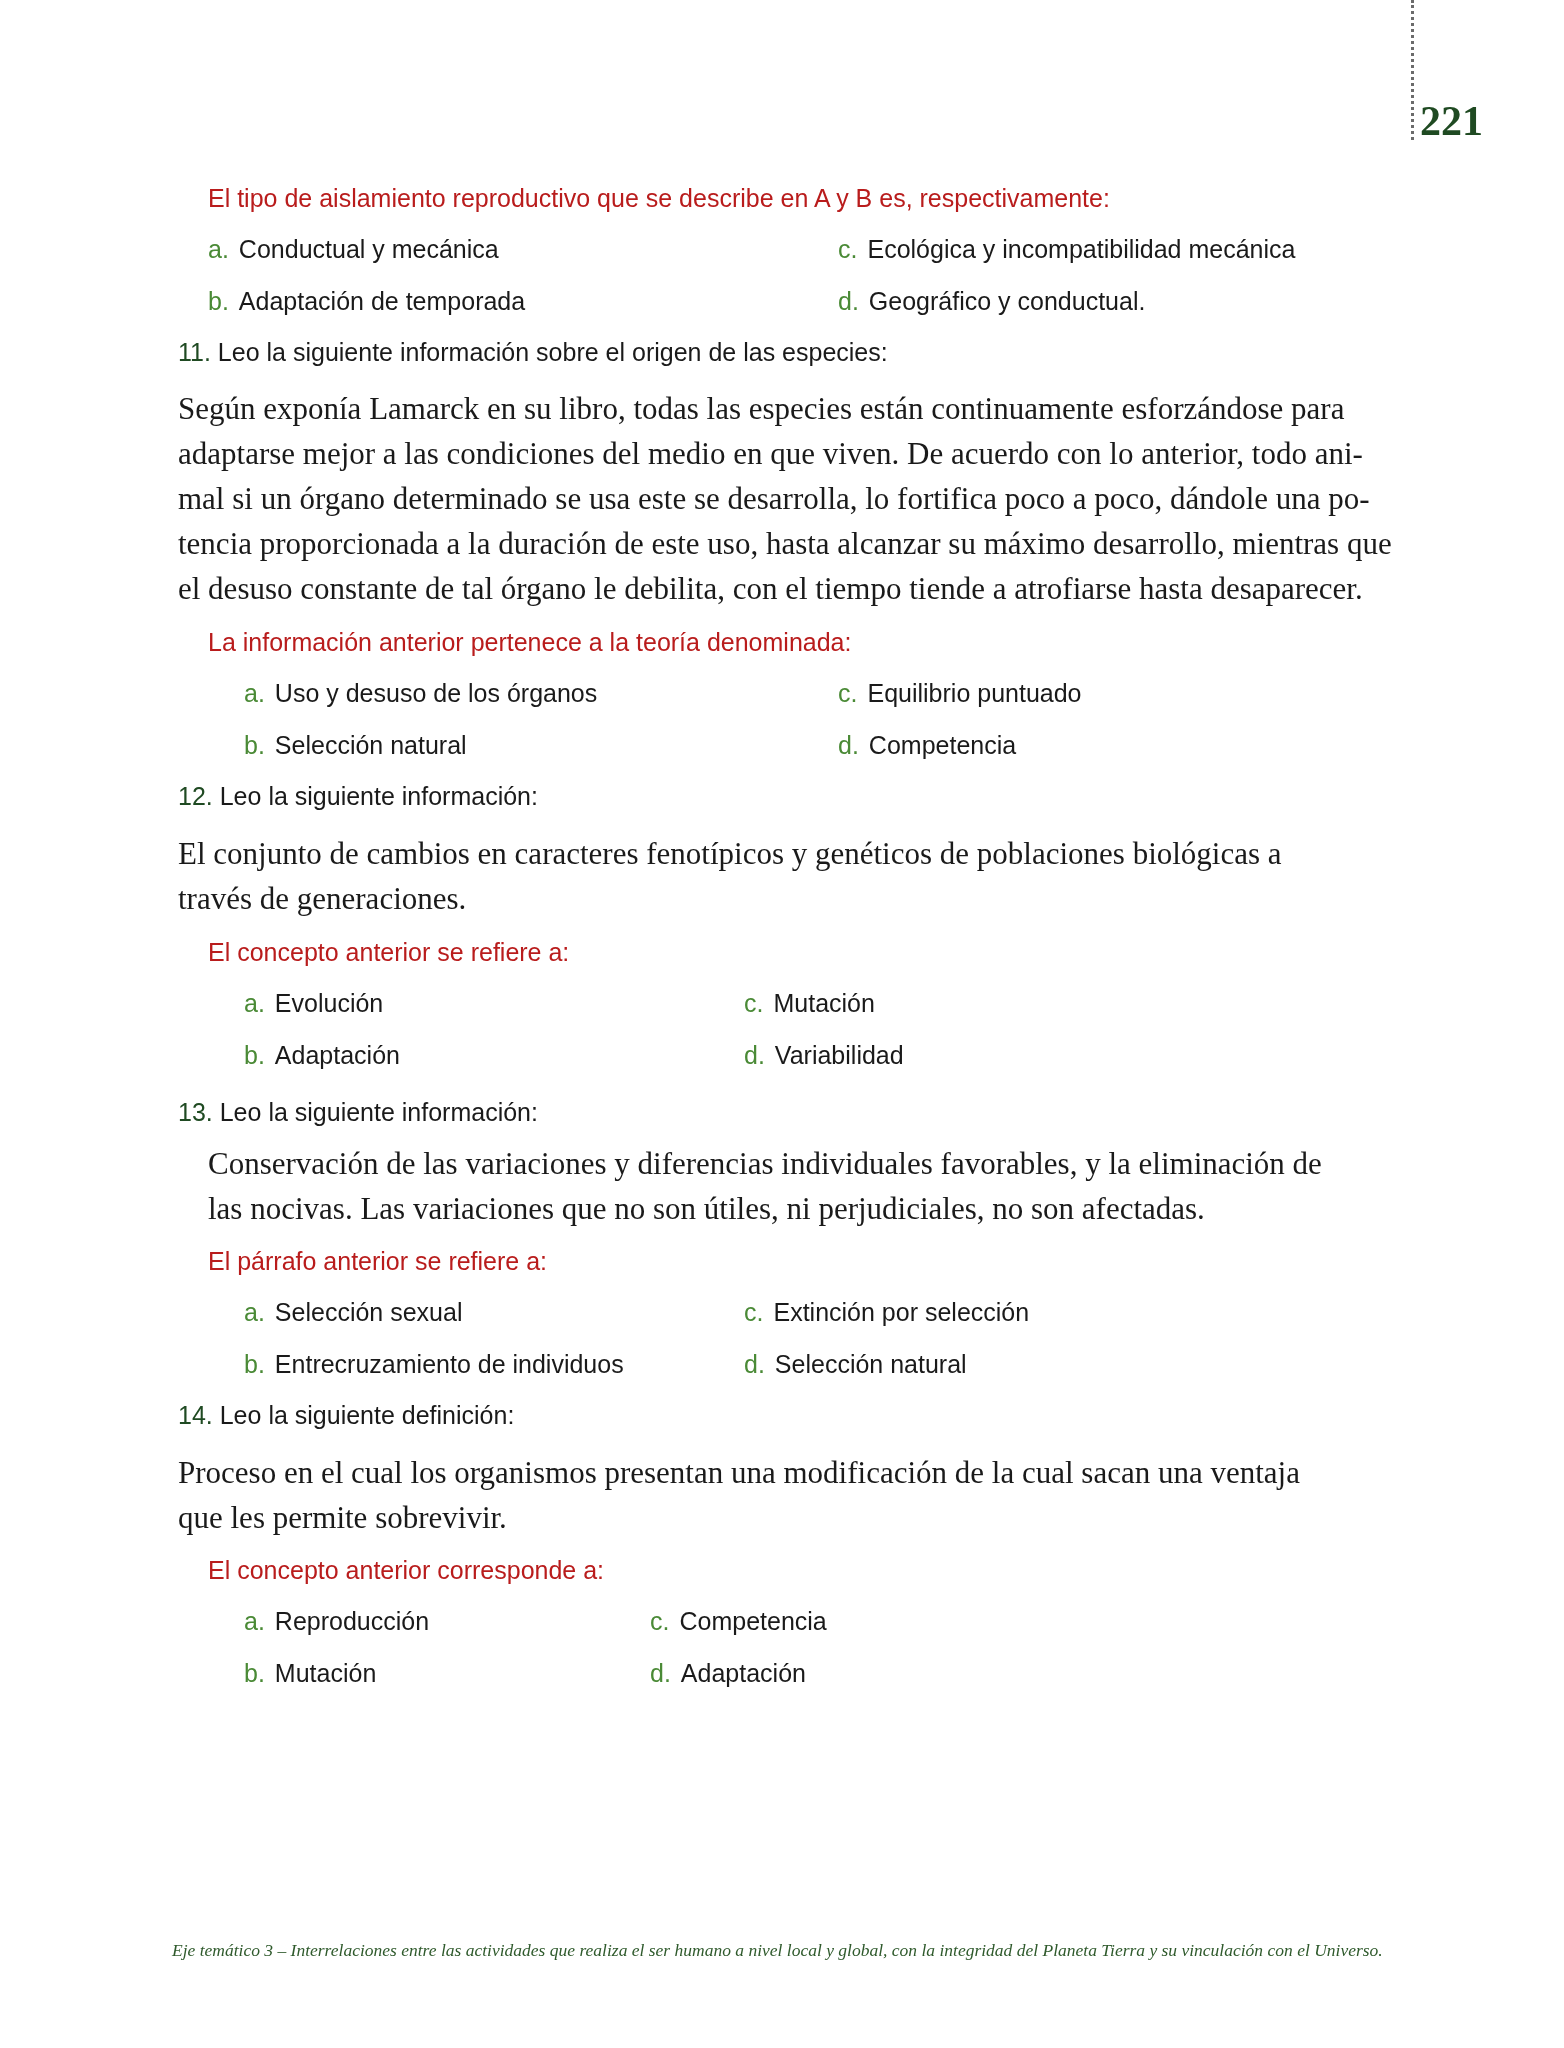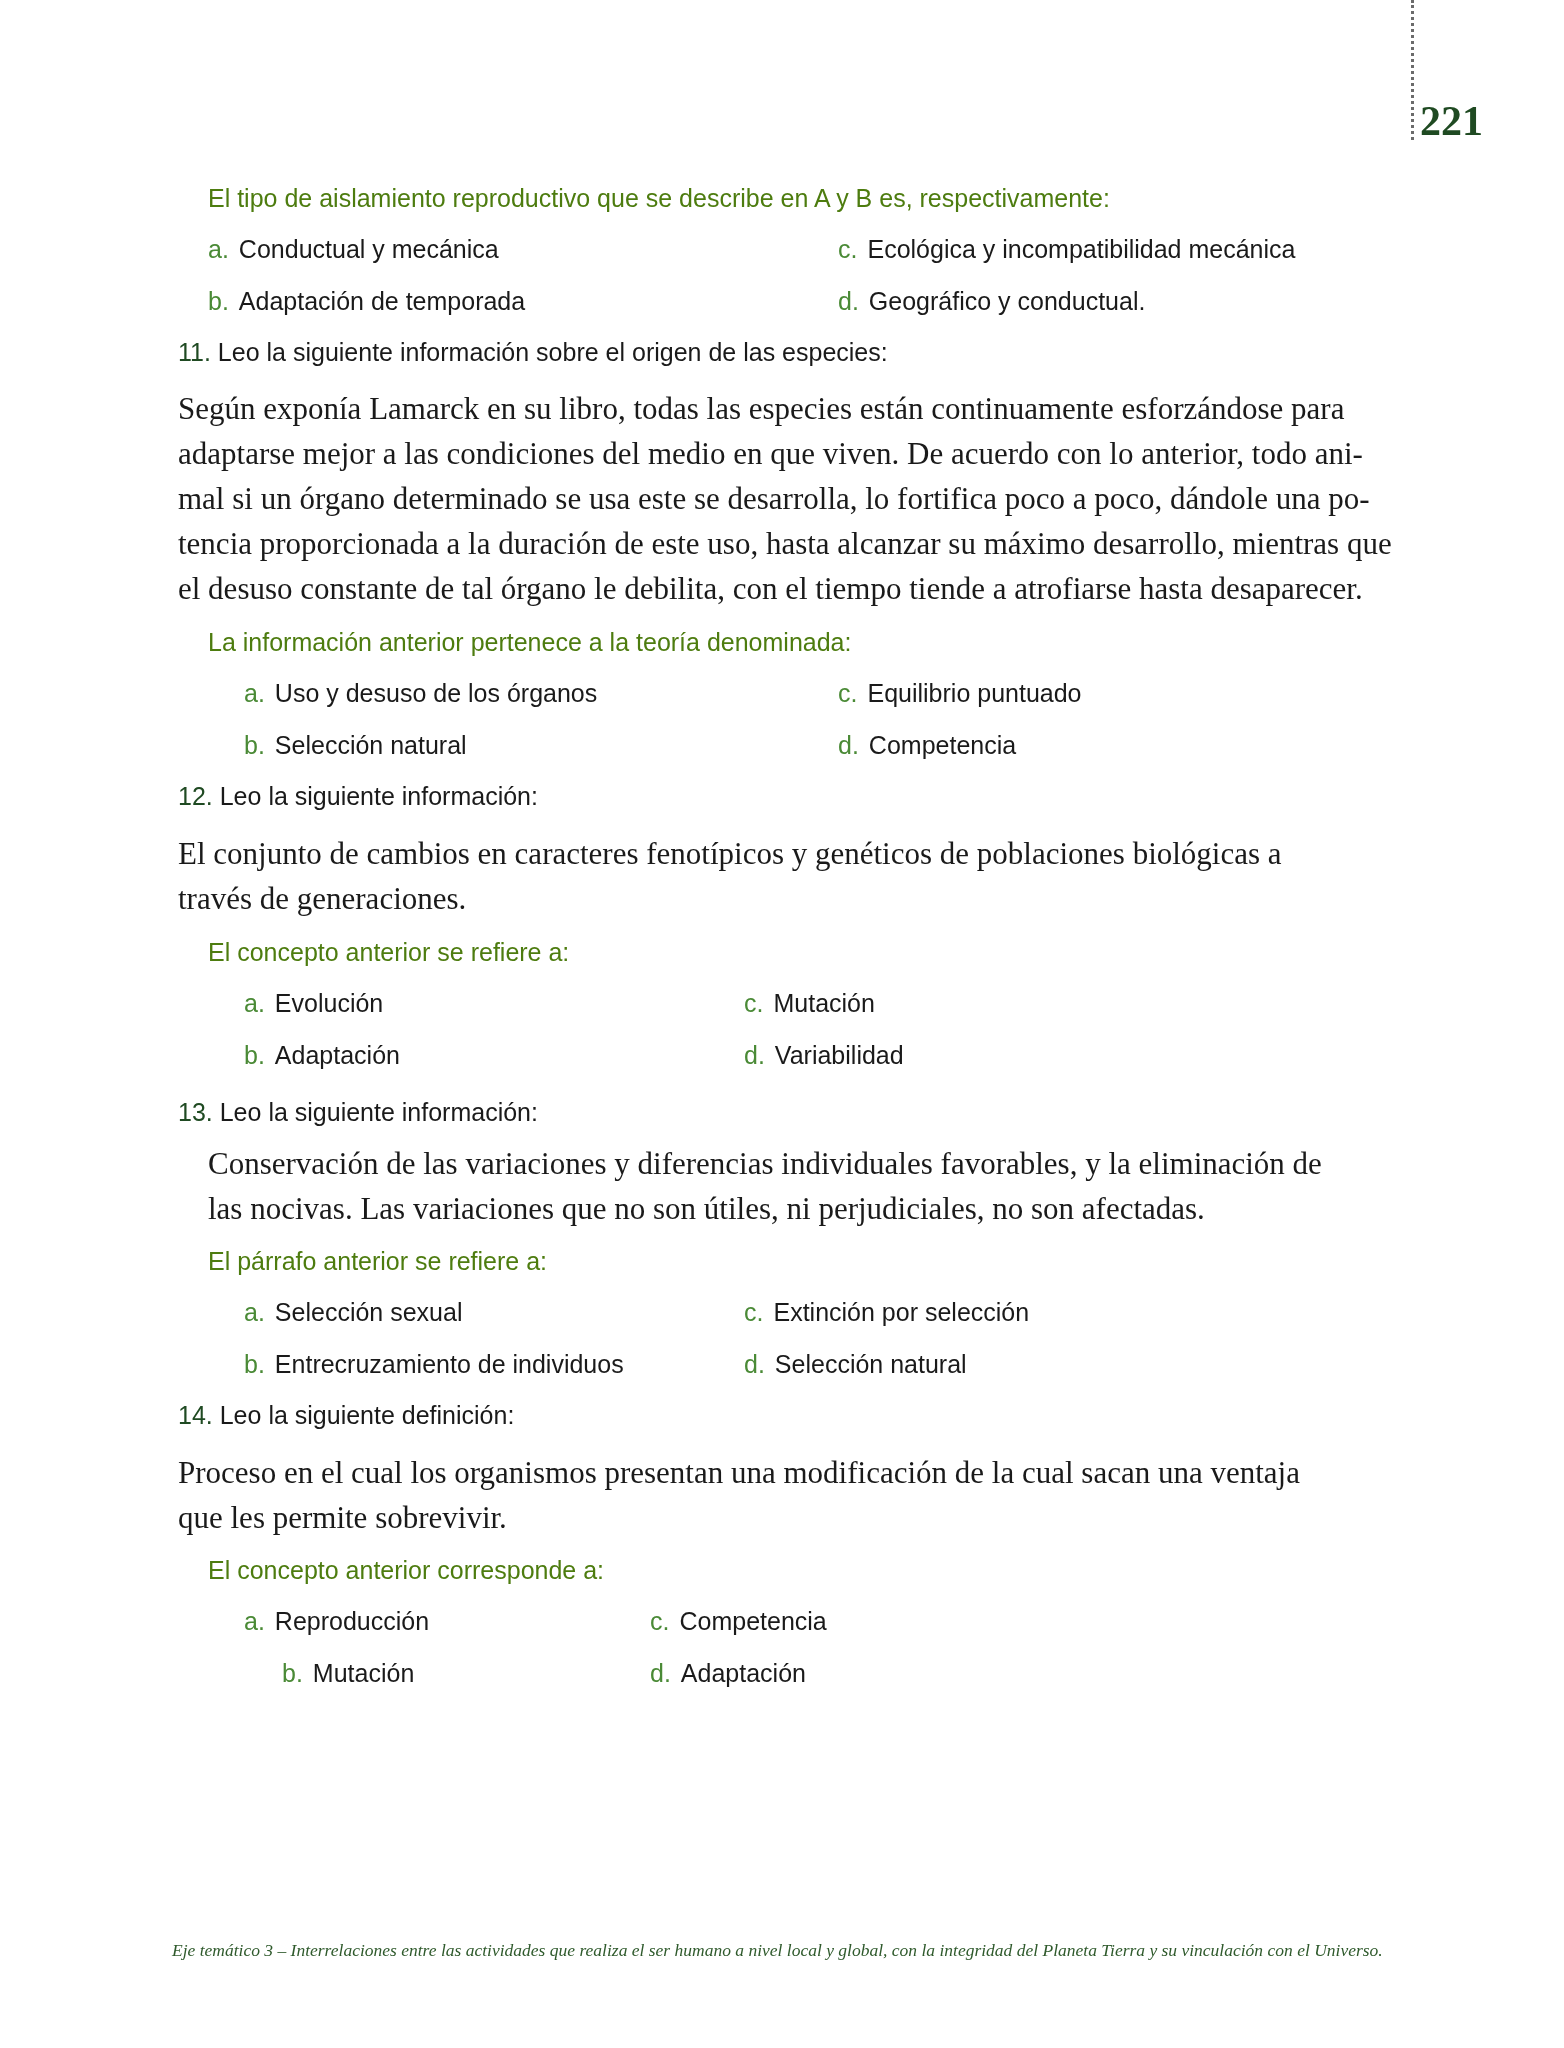--- a/index.html
+++ b/index.html
@@ -2,21 +2,21 @@
 <html><head>
   <meta charset="utf-8">
   <style>
     html, body { margin: 0; padding: 0; background: #ffffff; }
     body { width: 1564px; height: 2048px; position: relative; overflow: hidden; color: #1a1a1a; }
     .page { position: absolute; left: 0; top: 0; width: 1564px; height: 2048px; padding-left: 48px; }
     .dotted-rule { position: absolute; left: 1411px; top: 0; height: 140px; border-left: 3px dotted #6b6b6b; }
     .page-number { position: absolute; left: 1420px; top: 100px; font-family: "Liberation Serif", serif; font-weight: bold; font-size: 42px; color: #1f4a22; line-height: 1; }
     .sans { font-family: "Liberation Sans", sans-serif; }
     .abs { position: absolute; white-space: nowrap; }
-    .prompt { font-size: 25px; color: #4d7c0f; line-height: 1; }
+    .prompt { font-size: 25px; color: #b91c1c; line-height: 1; }
     .qhead { font-size: 25px; color: #1a1a1a; line-height: 1; }
     .qnum { color: #1f4a22; }
     .opt { font-size: 25px; line-height: 1; color: #1a1a1a; }
     .opt-letter { color: #4a8a36; margin-right: 10px; }
     .passage { position: absolute; font-family: "Liberation Serif", serif; font-size: 31px; line-height: 45px; color: #1a1a1a; text-align: justify; }
     .passage span { display: block; white-space: nowrap; }
     .footer { position: absolute; left: 172px; top: 1940px; font-family: "Liberation Serif", serif; font-style: italic; font-size: 17.5px; color: #2f5a2c; white-space: nowrap; }
   </style>
 </head>
 <body>
@@ -110,21 +110,21 @@
     <span class="qnum">14.</span> <span>Leo la siguiente definición:</span>
   </div>
   <div class="passage" style="left:178px; top:1450px; width:1232px;">
     <span>Proceso en el cual los organismos presentan una modificación de la cual sacan una ventaja</span>
     <span>que les permite sobrevivir.</span>
   </div>
   <div class="abs sans prompt" style="left:208px; top:1558px;">El concepto anterior corresponde a:</div>
   <div class="abs sans opt" style="left:244px; top:1609px;">
     <span class="opt-letter">a.</span><span>Reproducción</span>
   </div>
-  <div class="abs sans opt" style="left:244px; top:1661px;margin-left:38px;">
+  <div class="abs sans opt" style="left:244px; top:1661px;">
     <span class="opt-letter">b.</span><span>Mutación</span>
   </div>
   <div class="abs sans opt" style="left:650px; top:1609px;">
     <span class="opt-letter">c.</span><span>Competencia</span>
   </div>
   <div class="abs sans opt" style="left:650px; top:1661px;">
     <span class="opt-letter">d.</span><span>Adaptación</span>
   </div>
 
   <div class="footer">Eje temático 3 – Interrelaciones entre las actividades que realiza el ser humano a nivel local y global, con la integridad del Planeta Tierra y su vinculación con el Universo.</div>

